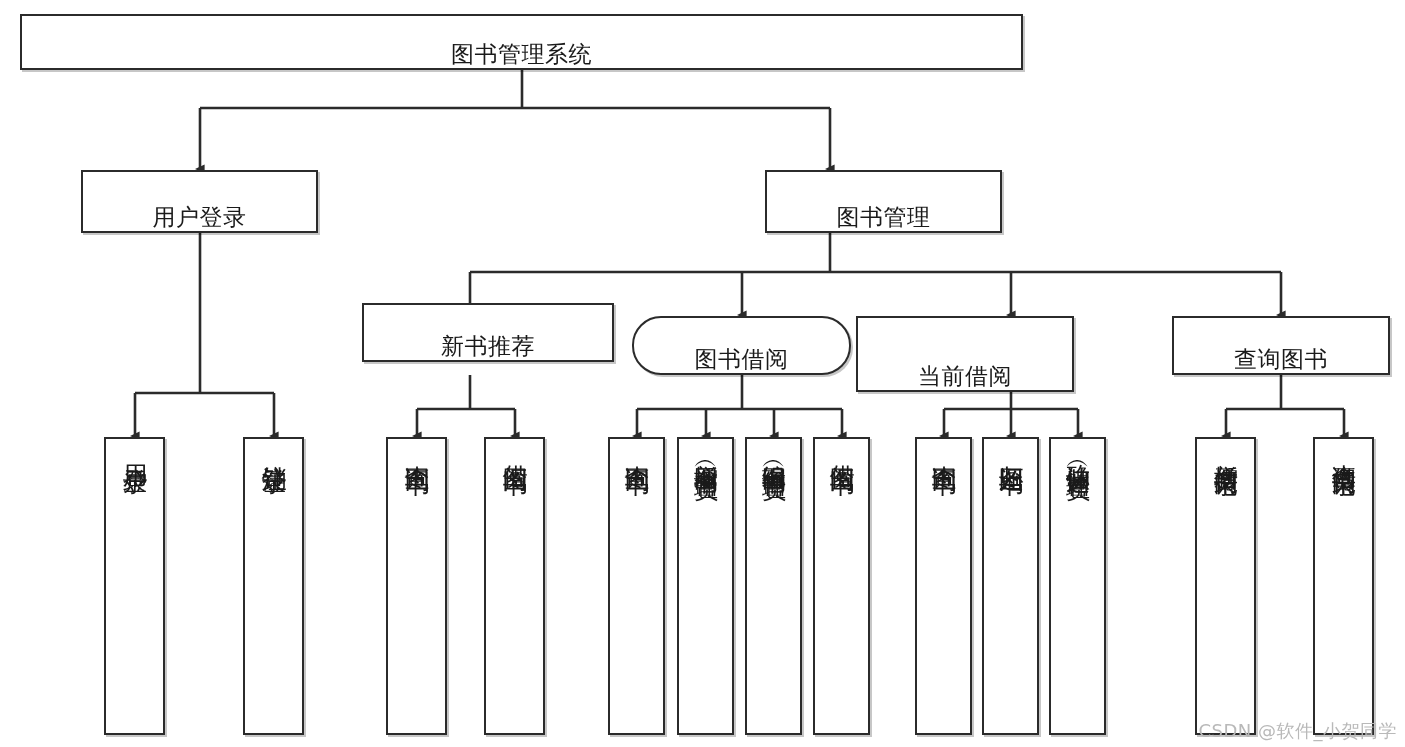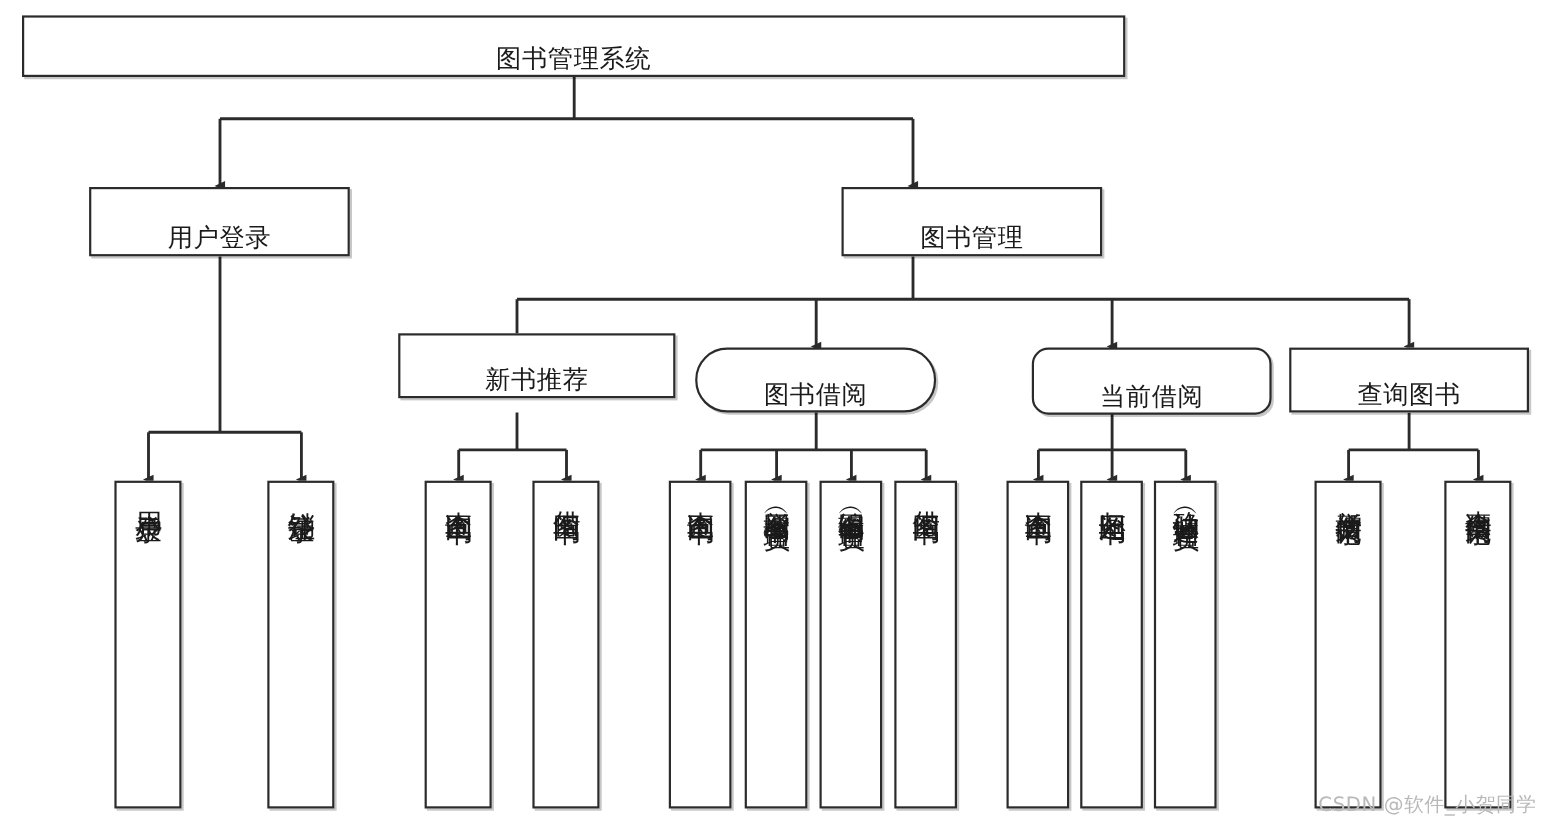--- a/index.html
+++ b/index.html
@@ -130,21 +130,21 @@
       </div>
       <div class="node horiz" style="left: 741px; top: 170px; width: 237px; height: 63px; margin-left: 24px;">
         <span class="label">图书管理</span>
       </div>
       <div class="node horiz" style="left: 362px; top: 303px; width: 252px; height: 59px;">
         <span class="label">新书推荐</span>
       </div>
       <div class="node horiz" style="left: 632px; top: 316px; width: 219px; height: 59px; border-radius: 29px;">
         <span class="label">图书借阅</span>
       </div>
-      <div class="node horiz" style="left: 938px; top: 316px; width: 218px; height: 61px; border-radius: 15px;">
+      <div class="node horiz" style="left: 856px; top: 316px; width: 218px; height: 76px;">
         <span class="label">当前借阅</span>
       </div>
       <div class="node horiz" style="left: 1172px; top: 316px; width: 218px; height: 59px;">
         <span class="label">查询图书</span>
       </div>
       <div class="node vert" style="left: 104px; top: 437px; width: 61px; height: 298px;">
         <span class="label">用户登录</span>
       </div>
       <div class="node vert" style="left: 243px; top: 437px; width: 61px; height: 298px;">
         <span class="label">注销登录</span>

